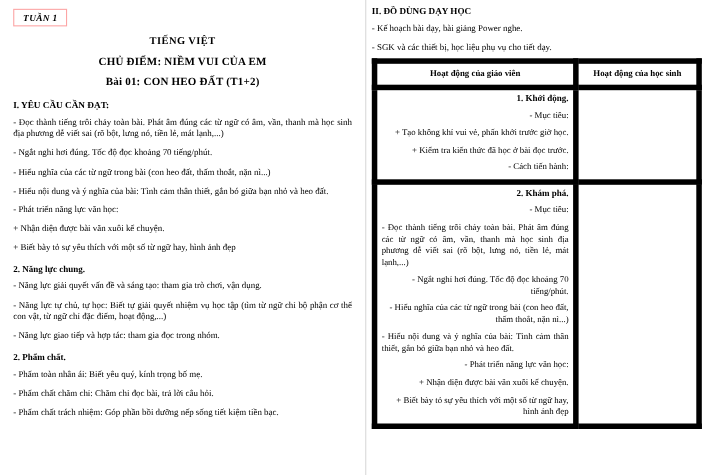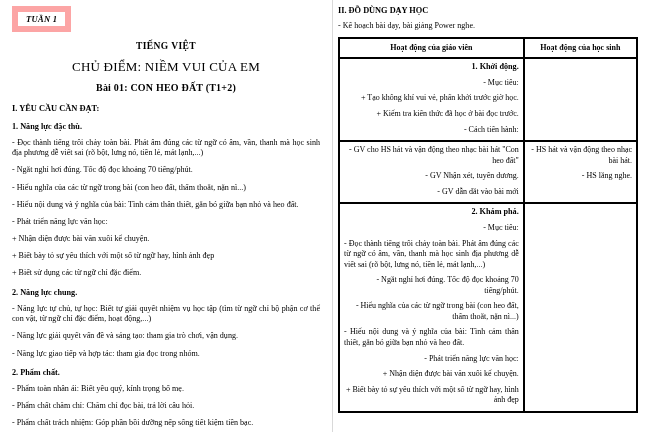--- a/index.html
+++ b/index.html
@@ -35,39 +35,39 @@
   .divider {
     position: absolute;
     left: 332px;
     top: 0;
     width: 0;
     height: 432px;
     border-left: 1px solid #d9d9d9;
   }
   .tuan-box {
     display: inline-block;
-    border: 6px solid #fca5a5;
+    border: 1px solid #fca5a5;
     padding: 2px 8px 2px 8px;
     font-size: 8.5px;
     font-weight: bold;
     font-style: italic;
     letter-spacing: .3px;
   }
   .center {
     text-align: center;
   }
   .t-title {
     font-weight: bold;
     font-size: 9.5px;
     letter-spacing: .4px;
     margin-top: 9px;
   }
   .t-sub {
-    font-weight: normal;
-    font-size: 13px;
+    font-weight: bold;
+    font-size: 10px;
     letter-spacing: .2px;
     margin-top: 8px;
   }
   .t-sub2 {
     font-weight: bold;
     font-size: 10px;
     letter-spacing: .2px;
     margin-top: 7px;
   }
   .sec-head {
@@ -102,21 +102,21 @@
     margin-top: 9px;
   }
   table.act {
     width: 100%;
     border-collapse: collapse;
     margin-top: 5px;
     table-layout: fixed;
   }
   table.act th,
   table.act td {
-    border: 2px solid #000000;
+    border: 5px solid #000000;
     vertical-align: top;
     padding: 3px 4px 5px 4px;
     font-size: 8px;
     line-height: 1.32;
     margin-left: 29px;
   }
   table.act th {
     text-align: center;
     font-weight: bold;
     padding: 4px 2px;
@@ -146,45 +146,44 @@
   <div class="col col-left">
 
     <div class="tuan-box">TUẦN 1</div>
 
     <div class="center t-title">TIẾNG VIỆT</div>
     <div class="center t-sub">CHỦ ĐIỂM: NIỀM VUI CỦA EM</div>
     <div class="center t-sub2">Bài 01: CON HEO ĐẤT (T1+2)</div>
 
     <div class="sec-head">I. YÊU CẦU CẦN ĐẠT:</div>
 
-    <div class="sub-head">1. Năng lực đặc thù.</div>
     <div class="line">- Đọc thành tiếng trôi chảy toàn bài. Phát âm đúng các từ ngữ có âm, vần, thanh mà học sinh địa phương dễ viết sai (rõ bột, lưng nó, tiền lẻ, mát lạnh,...)</div>
     <div class="line">- Ngắt nghỉ hơi đúng. Tốc độ đọc khoảng 70 tiếng/phút.</div>
     <div class="line">- Hiểu nghĩa của các từ ngữ trong bài (con heo đất, thấm thoắt, nặn nì...)</div>
     <div class="line">- Hiểu nội dung và ý nghĩa của bài: Tình cảm thân thiết, gắn bó giữa bạn nhỏ và heo đất.</div>
     <div class="line">- Phát triển năng lực văn học:</div>
     <div class="line">+ Nhận diện được bài văn xuôi kể chuyện.</div>
     <div class="line">+ Biết bày tỏ sự yêu thích với một số từ ngữ hay, hình ảnh đẹp</div>
-    <div class="line">+ Biết sử dụng các từ ngữ chỉ đặc điểm.</div>
 
     <div class="sub-head">2. Năng lực chung.</div>
+    <div class="line">- Năng lực giải quyết vấn đề và sáng tạo: tham gia trò chơi, vận dụng.</div>
     <div class="line">- Năng lực tự chủ, tự học: Biết tự giải quyết nhiệm vụ học tập (tìm từ ngữ chỉ bộ phận cơ thể con vật, từ ngữ chỉ đặc điểm, hoạt động,...)</div>
-    <div class="line">- Năng lực giải quyết vấn đề và sáng tạo: tham gia trò chơi, vận dụng.</div>
     <div class="line">- Năng lực giao tiếp và hợp tác: tham gia đọc trong nhóm.</div>
 
     <div class="sub-head">2. Phẩm chất.</div>
     <div class="line">- Phẩm toàn nhân ái: Biết yêu quý, kính trọng bố mẹ.</div>
     <div class="line">- Phẩm chất chăm chỉ: Chăm chỉ đọc bài, trả lời câu hỏi.</div>
     <div class="line">- Phẩm chất trách nhiệm: Góp phần bồi dưỡng nếp sống tiết kiệm tiền bạc.</div>
   </div>
 
   <div class="col col-right">
 
     <div class="r-head">II. ĐỒ DÙNG DẠY HỌC</div>
     <div class="r-line">- Kế hoạch bài dạy, bài giảng Power nghe.</div>
+    <div class="r-line">- SGK và các thiết bị, học liệu phụ vụ cho tiết dạy.</div>
 
 
     <table class="act">
       <colgroup>
           <col class="col1">
           <col class="col2">
         </colgroup>
       <thead>
         <tr>
           <th>Hoạt động của giáo viên</th>
@@ -197,31 +196,20 @@
             <div class="cell-p cell-b">1. Khởi động.</div>
             <div class="cell-p">- Mục tiêu:</div>
             <div class="cell-p">+ Tạo không khí vui vẻ, phấn khởi trước giờ học.</div>
             <div class="cell-p">+ Kiểm tra kiến thức đã học ở bài đọc trước.</div>
             <div class="cell-p">- Cách tiến hành:</div>
           </td>
           <td></td>
         </tr>
         <tr>
           <td>
-            <div class="cell-p">- GV cho HS hát và vận động theo nhạc bài hát "Con heo đất"</div>
-            <div class="cell-p">- GV Nhận xét, tuyên dương.</div>
-            <div class="cell-p">- GV dẫn dắt vào bài mới</div>
-          </td>
-          <td>
-            <div class="cell-p">- HS hát và vận động theo nhạc bài hát.</div>
-            <div class="cell-p">- HS lắng nghe.</div>
-          </td>
-        </tr>
-        <tr>
-          <td>
             <div class="cell-p cell-b">2. Khám phá.</div>
             <div class="cell-p">- Mục tiêu:</div>
             <div class="cell-p nowrap-j">- Đọc thành tiếng trôi chảy toàn bài. Phát âm đúng các từ ngữ có âm, vần, thanh mà học sinh địa phương dễ viết sai (rõ bột, lưng nó, tiền lẻ, mát lạnh,...)</div>
             <div class="cell-p">- Ngắt nghỉ hơi đúng. Tốc độ đọc khoảng 70 tiếng/phút.</div>
             <div class="cell-p">- Hiểu nghĩa của các từ ngữ trong bài (con heo đất, thấm thoắt, nặn nì...)</div>
             <div class="cell-p nowrap-j">- Hiểu nội dung và ý nghĩa của bài: Tình cảm thân thiết, gắn bó giữa bạn nhỏ và heo đất.</div>
             <div class="cell-p">- Phát triển năng lực văn học:</div>
             <div class="cell-p">+ Nhận diện được bài văn xuôi kể chuyện.</div>
             <div class="cell-p">+ Biết bày tỏ sự yêu thích với một số từ ngữ hay, hình ảnh đẹp</div>
 

